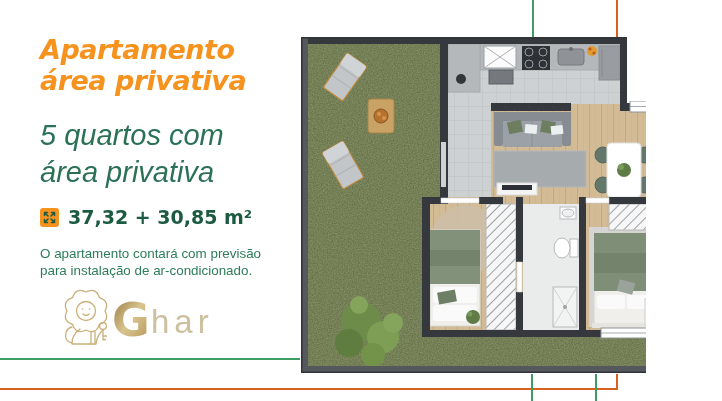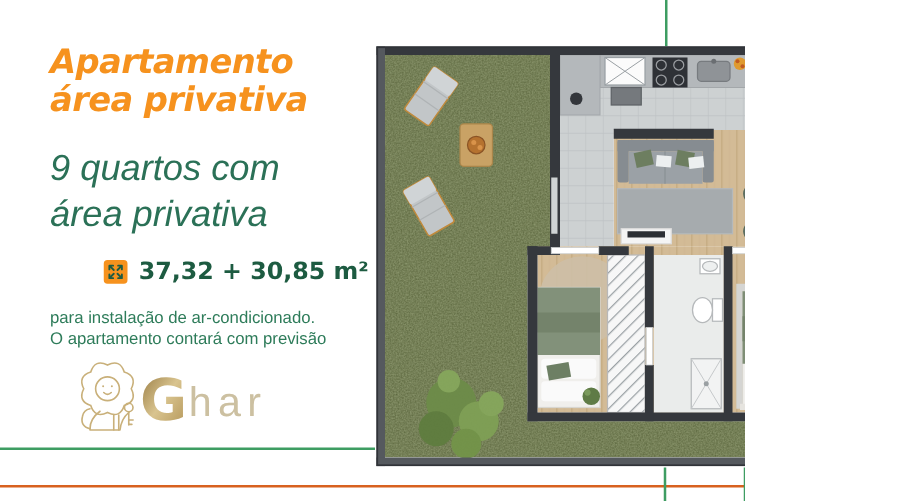--- a/index.html
+++ b/index.html
@@ -1,24 +1,24 @@
 <!DOCTYPE html>
 <html><head>
 <meta charset="utf-8">
 <style>
   html,body{margin:0;padding:0;background:#ffffff;}
-  .stage{position:relative;width:596px;height:401px;background:#fff;overflow:hidden;
+  .stage{position:relative;width:646px;height:401px;background:#fff;overflow:hidden;
          font-family:"Liberation Sans",sans-serif;}
   
   .left-panel{position:absolute;left:40px;top:34px;width:255px;}
   .title{font-family:"DejaVu Sans",sans-serif;font-style:italic;font-weight:bold;
          font-size:27px;line-height:31px;color:#F6921E;letter-spacing:-0.5px;}
   .subtitle{margin-top:21px;font-family:"Liberation Sans",sans-serif;font-style:italic;
             font-weight:400;font-size:29px;line-height:37px;color:#2B7157;}
-  .area-row{margin-top:15px;display:flex;align-items:center;gap:9px;justify-content:flex-end;}
+  .area-row{margin-top:15px;display:flex;align-items:center;gap:9px;}
   .area-icon{width:19px;height:19px;border-radius:3px;background:#F6921E;flex:0 0 auto;
              display:flex;align-items:center;justify-content:center;}
   .area-value{font-family:"DejaVu Sans",sans-serif;font-weight:bold;font-size:19px;
               color:#1D5B41;}
   .note{margin-top:17px;font-size:13.4px;line-height:17px;color:#2E7C5A;}
   .logo{margin-top:4px;margin-left:10px;}
   
   .gl{position:absolute;}
   .gl-green{background:#3E9D62;}
   .gl-orange{background:#D8611F;}
@@ -29,39 +29,39 @@
 <body>
 
 <div class="stage">
 
   <div class="left-panel">
     <div class="title">
       <div>Apartamento</div>
       <div>área privativa</div>
     </div>
     <div class="subtitle">
-      <div>9 quartos com</div>
+      <div>5 quartos com</div>
       <div>área privativa</div>
     </div>
     <div class="area-row">
       <span class="area-icon">
         <svg width="13" height="13" viewBox="0 0 13 13">
           <g stroke="#1E5B43" stroke-width="1.5" fill="none" stroke-linecap="round">
             <path d="M5,5 L1.5,1.5 M1.5,1.5 h3 M1.5,1.5 v3"></path>
             <path d="M8,5 L11.5,1.5 M11.5,1.5 h-3 M11.5,1.5 v3"></path>
             <path d="M5,8 L1.5,11.5 M1.5,11.5 h3 M1.5,11.5 v-3"></path>
             <path d="M8,8 L11.5,11.5 M11.5,11.5 h-3 M11.5,11.5 v-3"></path>
           </g>
         </svg>
       </span>
       <span class="area-value">37,32 + 30,85 m²</span>
     </div>
     <div class="note">
+      <div>O apartamento contará com previsão</div>
       <div>para instalação de ar-condicionado.</div>
-      <div>O apartamento contará com previsão</div>
     </div>
 
     <div class="logo">
       <svg width="175" height="64" viewBox="0 0 175 64">
         <defs>
           <linearGradient id="goldGrad" x1="0" y1="0" x2="1" y2="1">
             <stop offset="0" stop-color="#8F7138"></stop>
             <stop offset="0.5" stop-color="#D9C48F"></stop>
             <stop offset="1" stop-color="#AE8F50"></stop>
           </linearGradient>

